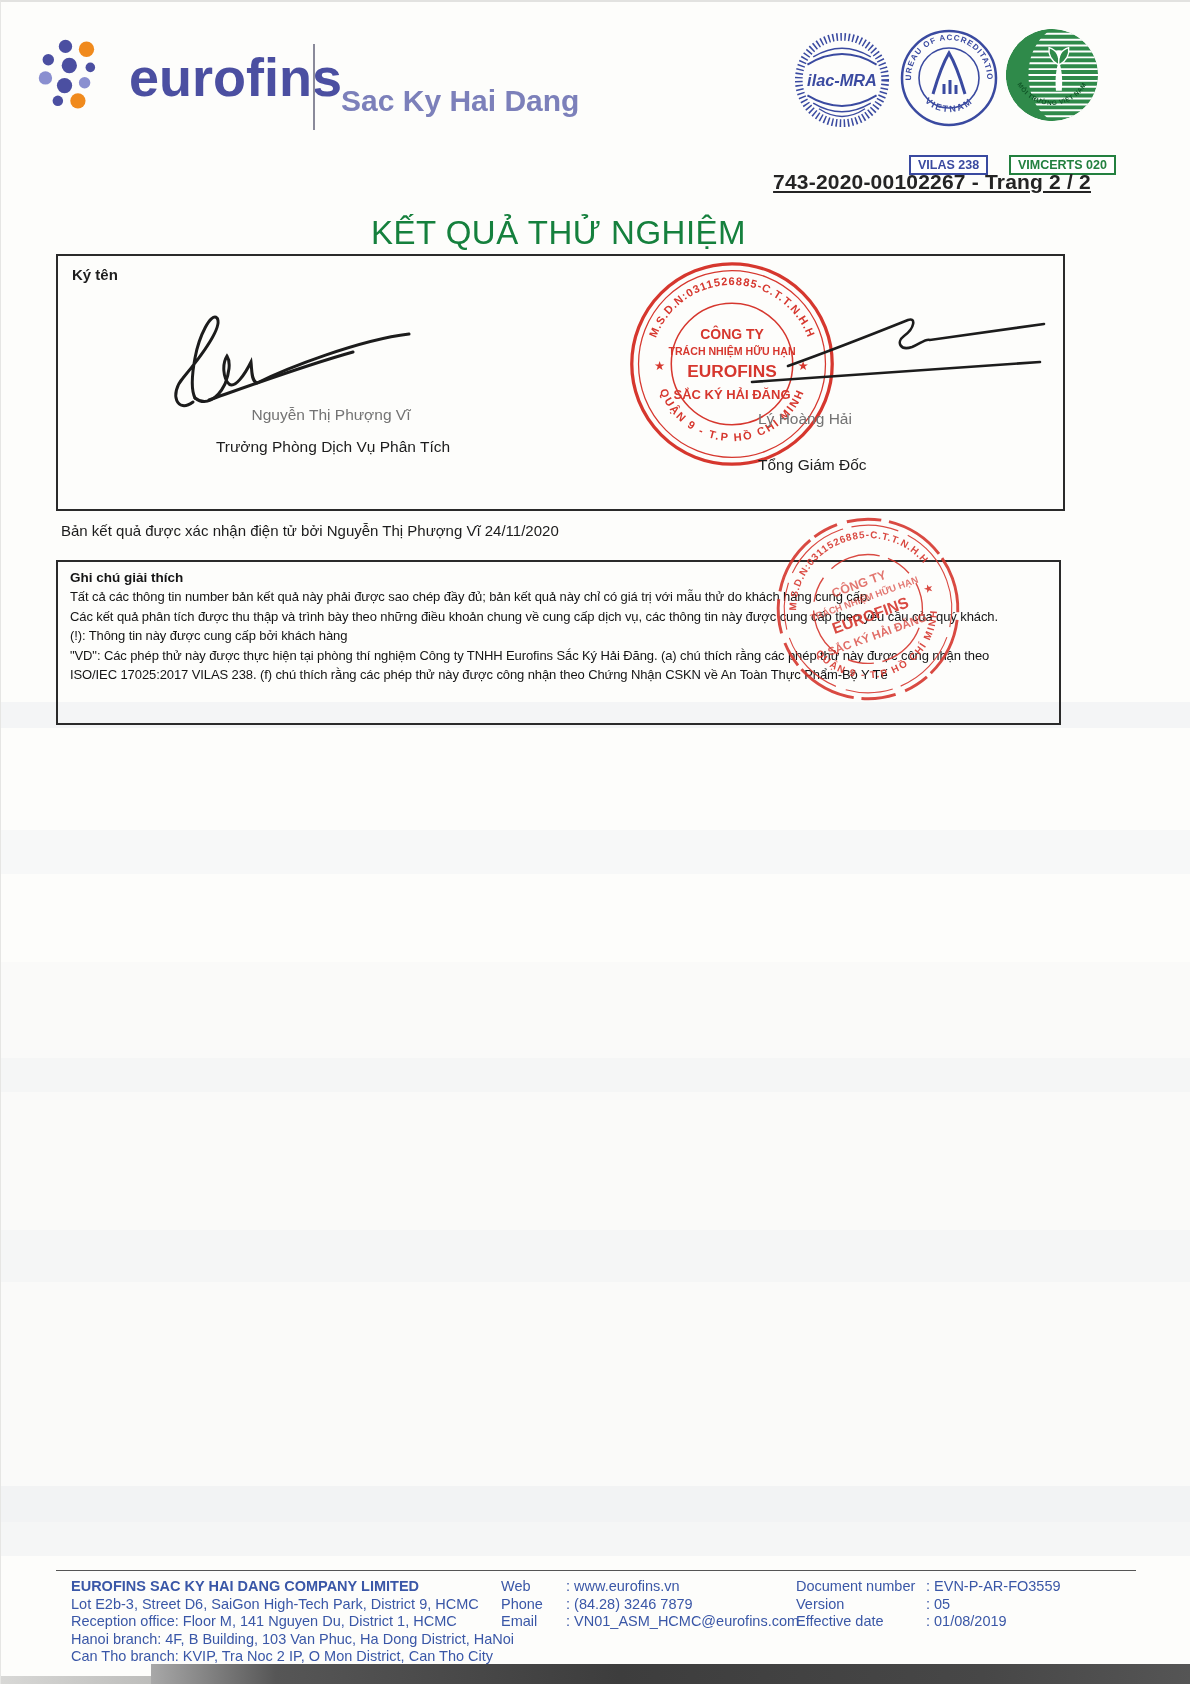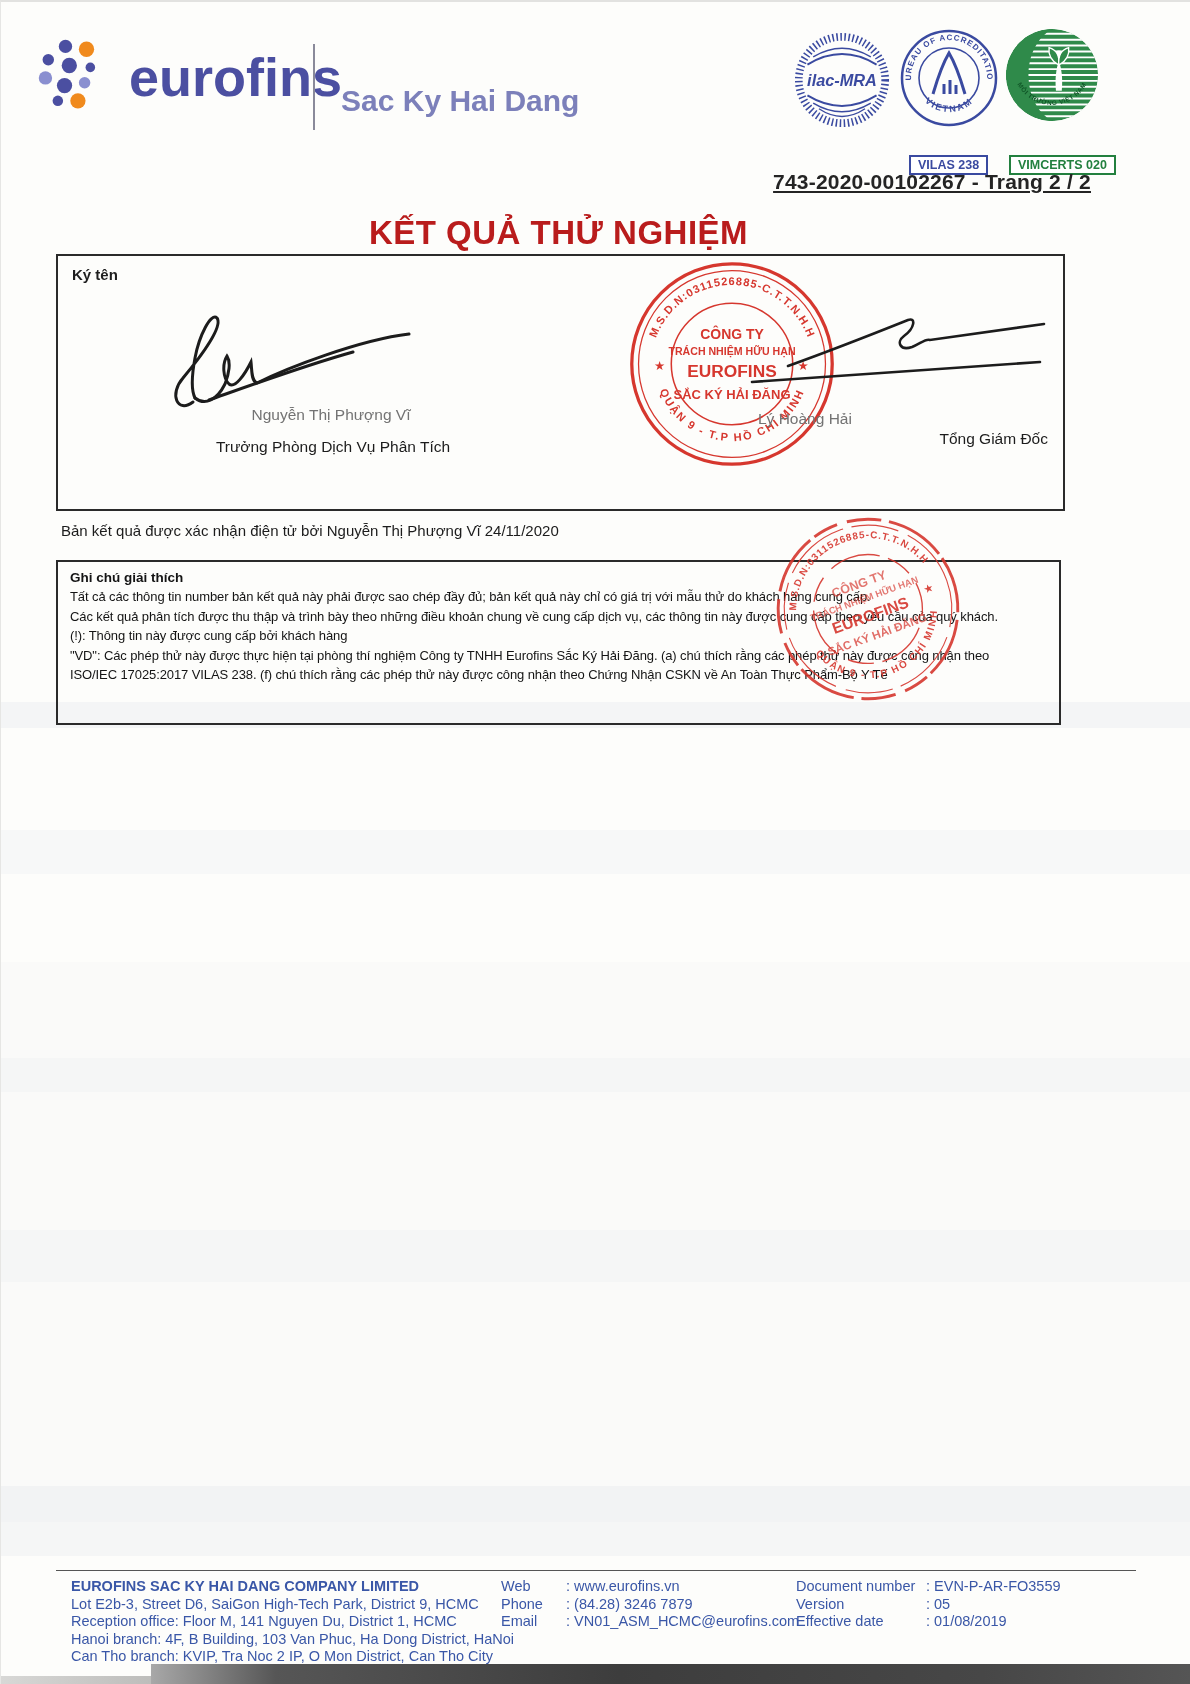--- a/index.html
+++ b/index.html
@@ -11,21 +11,21 @@
   .eurologo{position:absolute;left:32px;top:30px;display:flex;align-items:flex-start;}
   .eurologo .word{font-size:54px;font-weight:bold;color:#4b4fa1;letter-spacing:0px;line-height:1;margin-left:10px;margin-top:18px;}
   .brand-divider{position:absolute;left:312px;top:42px;width:2px;height:86px;background:#8a8a9a;}
   .brand-sub{position:absolute;left:340px;top:82px;font-size:30px;font-weight:bold;color:#7c80ba;}
   .badge{position:absolute;}
   .badge-box{position:absolute;border:2px solid;border-radius:0;font-weight:bold;font-size:12.5px;padding:1px 7px;background:#fff;white-space:nowrap;margin-top:37px;}
   .vilas-box{left:908px;top:116px;color:#3a4aa0;border-color:#3a4aa0;}
   .vimcerts-box{left:1008px;top:116px;color:#23803f;border-color:#23803f;}
 
   .doc-ref{position:absolute;top:168px;right:100px;font-size:21px;color:#242424;font-weight:bold;letter-spacing:.2px;text-decoration:underline;}
-  .title{position:absolute;top:212px;left:55px;width:1005px;text-align:center;font-size:33px;font-weight:bold;color:#b91c1c;letter-spacing:.5px;}
+  .title{position:absolute;top:212px;left:55px;width:1005px;text-align:center;font-size:33px;font-weight:normal;color:#15803d;letter-spacing:.5px;}
 
   
   .sigbox{position:absolute;left:55px;top:252px;width:1005px;height:253px;border:2px solid #2a2a2a;}
   .kyten{position:absolute;left:14px;top:10px;font-size:15px;font-weight:bold;color:#1e1e1e;}
   .sig-name{position:absolute;font-size:15.5px;color:#737373;white-space:nowrap;}
   .sig-title{position:absolute;font-size:15.5px;color:#1c1c1c;white-space:nowrap;}
   .stamp{position:absolute;pointer-events:none;}
   .stamp svg text{font-family:"Liberation Sans",sans-serif;}
   .confirm-line{position:absolute;left:60px;top:520px;font-size:15px;color:#1c1c1c;}
 
@@ -195,21 +195,21 @@
     <div class="sig-name" style="left:128px;top:150px;width:290px;text-align:center;">Nguyễn Thị Phượng Vĩ</div>
     <div class="sig-title" style="left:90px;top:182px;width:370px;text-align:center;">Trưởng Phòng Dịch Vụ Phân Tích</div>
 
     <svg style="position:absolute;left:690px;top:48px;" width="300" height="90" viewBox="0 0 300 90">
       <g fill="none" stroke="#1c1c1c" stroke-width="2.6" stroke-linecap="round">
         <path d="M40,62 C90,44 140,24 160,16 C168,13 167,24 156,32 C148,38 152,47 164,43 C172,40 178,34 182,36 L296,20"></path>
         <path d="M4,78 L292,58"></path>
       </g>
     </svg>
     <div class="sig-name" style="left:700px;top:154px;width:290px;text-align:left;">Lý Hoàng Hải</div>
-    <div class="sig-title" style="left:700px;top:174px;width:290px;text-align:right;">Tổng Giám Đốc</div>
+    <div class="sig-title" style="left:700px;top:200px;width:290px;text-align:left;">Tổng Giám Đốc</div>
   </div>
 
   <div class="confirm-line">Bản kết quả được xác nhận điện tử bởi Nguyễn Thị Phượng Vĩ 24/11/2020</div>
 
   <div class="notesbox">
     <div class="notes-heading">Ghi chú giải thích</div>
     <div class="note-line">Tất cả các thông tin number bản kết quả này phải được sao chép đầy đủ; bản kết quả này chỉ có giá trị với mẫu thử do khách hàng cung cấp.</div>
     <div class="note-line">Các kết quả phân tích được thu thập và trình bày theo những điều khoản chung về cung cấp dịch vụ, các thông tin này được cung cấp theo yêu cầu của quý khách.</div>
     <div class="note-line">(!): Thông tin này được cung cấp bởi khách hàng</div>
     <div class="note-line">"VD": Các phép thử này được thực hiện tại phòng thí nghiệm Công ty TNHH Eurofins Sắc Ký Hải Đăng. (a) chú thích rằng các phép thử này được công nhận theo</div>

